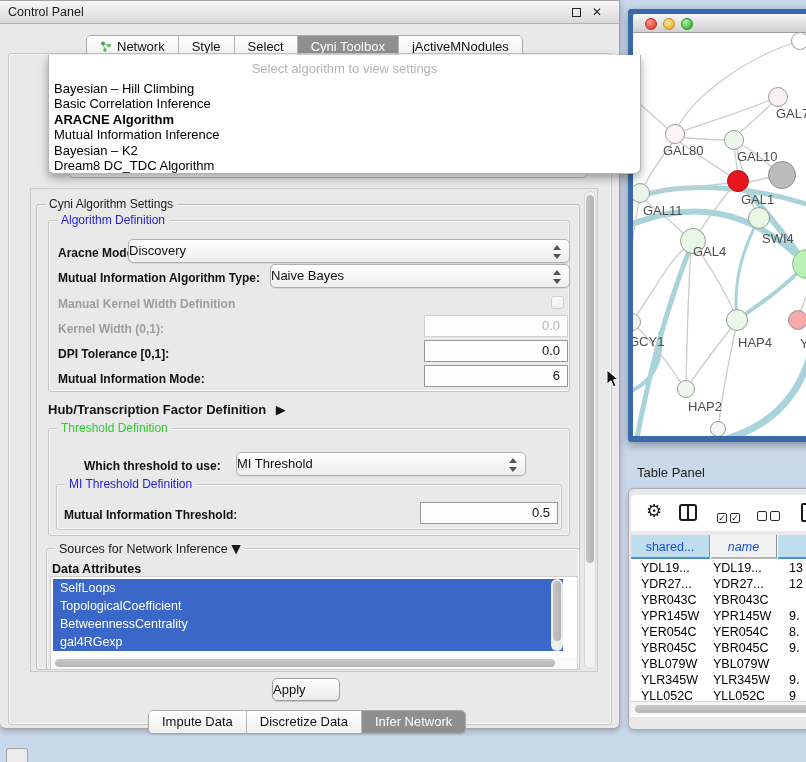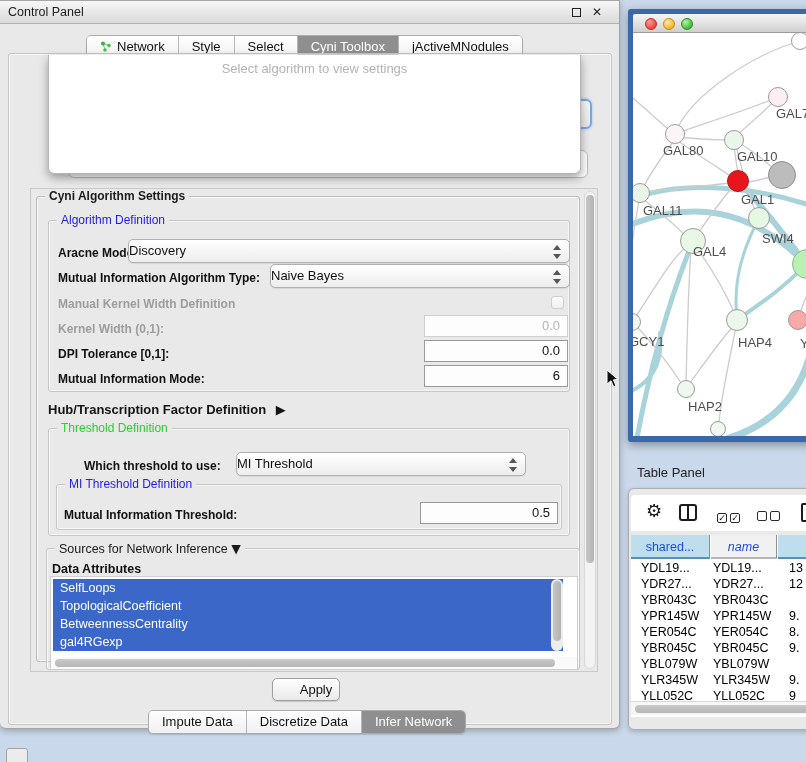--- a/index.html
+++ b/index.html
@@ -37,40 +37,40 @@
   .combo{background:linear-gradient(#ffffff,#ededed);border:1px solid #b0b0b0;border-radius:5px;font-size:13px;color:#111;line-height:22px;box-shadow:0 1px 1px rgba(0,0,0,.08);}
   .spin{position:absolute;right:8px;top:5px;width:9px;height:14px;}
   .spin:before,.spin:after{content:"";position:absolute;left:1px;border-left:4px solid transparent;border-right:4px solid transparent;}
   .spin:before{top:0;border-bottom:5px solid #555;}
   .spin:after{bottom:0;border-top:5px solid #555;}
   .tfield{background:#fdfdfd;border:1px solid #999;font-size:13px;color:#111;text-align:right;padding:0 7px;line-height:20px;}
   .tfield.dis{border-color:#cfcfcf;color:#b5b5b5;}
   .checkbox{width:13px;height:13px;border:1px solid #cfcfcf;border-radius:3px;background:linear-gradient(#fcfcfc,#efefef);}
 
   
-  #algo-popup{left:48px;top:55px;width:533px;height:119px;background:#ffffff;border:1px solid #b5b5b5;border-top:none;border-radius:0 0 6px 6px;box-shadow:0 4px 10px rgba(0,0,0,.35);z-index:30;}
+  #algo-popup{left:48px;top:55px;width:593px;height:119px;background:#ffffff;border:1px solid #b5b5b5;border-top:none;border-radius:0 0 6px 6px;box-shadow:0 4px 10px rgba(0,0,0,.35);z-index:30;}
   #algo-prompt{height:26px;line-height:28px;text-align:center;color:#b3b3b3;font-size:13px;}
   .algo-item{height:15.4px;line-height:15.4px;font-size:13px;color:#000;padding-left:5px;white-space:nowrap;}
   .algo-item.bold{font-weight:bold;}
 
   
   #bg-focus-combo{left:566px;top:99px;width:26px;height:30px;border:2px solid #7aa6e6;border-radius:6px;background:linear-gradient(#f8f8f8,#e8e8e8);z-index:5;box-shadow:0 0 3px #9cbdf0;}
   #bg-combo{left:68px;top:150px;width:520px;height:28px;border:1px solid #bdbdbd;border-radius:6px;background:#fcfcfc;z-index:4;font-size:13px;line-height:26px;color:#c3c3c3;padding-left:16px;}
 
   
   .sb-track-v{background:#f3f3f3;border:1px solid #d9d9d9;border-radius:6px;}
   .sb-thumb{position:absolute;background:linear-gradient(90deg,#c6c6c6,#b3b3b3);border-radius:5px;}
   .sb-thumb-h{position:absolute;background:linear-gradient(#c9c9c9,#b6b6b6);border-radius:5px;}
 
   
   #attr-list{background:#ffffff;border:1px solid #cfcfcf;}
   .attr-row{height:18px;line-height:18px;background:#3b67c8;color:#fff;font-size:12.5px;padding-left:7px;white-space:nowrap;}
 
   
-  .aqua-btn{background:linear-gradient(#ffffff,#e9e9e9);border:1px solid #9f9f9f;border-radius:5px;font-size:13px;color:#111;text-align:center;line-height:21px;box-shadow:0 1px 1px rgba(0,0,0,.15);padding-left:20px;}
+  .aqua-btn{background:linear-gradient(#ffffff,#e9e9e9);border:1px solid #9f9f9f;border-radius:5px;font-size:13px;color:#111;line-height:21px;box-shadow:0 1px 1px rgba(0,0,0,.15);}
 
   
   #netwin{left:628px;top:9px;width:192px;height:433px;background:#3a68a8;border-radius:3px;box-shadow:0 3px 10px rgba(0,0,0,.35);padding:5px;}
   #net-titlebar{position:relative;height:19px;background:linear-gradient(#f6f6f6,#cfcfcf);border-bottom:1px solid #9c9c9c;border-radius:2px 2px 0 0;}
   .tl{position:absolute;top:3.5px;width:12px;height:12px;border-radius:50%;}
   #tl-red{left:12px;background:radial-gradient(circle at 35% 30%,#ff9e96,#ed544a 60%,#cf3228);border:1px solid #ba2c23;}
   #tl-yellow{left:30px;background:radial-gradient(circle at 35% 30%,#ffe9a8,#f6bd3f 60%,#dd9c22);border:1px solid #c08c1e;}
   #tl-green{left:48px;background:radial-gradient(circle at 35% 30%,#b6f3ae,#52c449 60%,#2f9e2a);border:1px solid #2c8f27;}
   #net-canvas{position:relative;width:182px;height:403px;background:#ffffff;overflow:hidden;}
   #net-edges{position:absolute;left:0;top:0;}
@@ -131,28 +131,42 @@
     </div>
 
     <div class="abs group" style="left:8px;top:52px;width:604px;height:672px;"></div>
   </div>
 
   <div class="abs" id="bg-focus-combo"></div>
   <div class="abs" id="bg-combo">galFiltered.sif default node</div>
 
   <div class="abs" id="algo-popup">
     <div id="algo-prompt">Select algorithm to view settings</div>
+    <div>
+
+        <div class="algo-item">Bayesian – Hill Climbing</div>
+
+        <div class="algo-item">Basic Correlation Inference</div>
+
+        <div class="algo-item bold">ARACNE Algorithm</div>
+
+        <div class="algo-item">Mutual Information Inference</div>
+
+        <div class="algo-item">Bayesian – K2</div>
+
+        <div class="algo-item">Dream8 DC_TDC Algorithm</div>
+      </div>
   </div>
 
   <div class="abs" style="left:30px;top:188px;width:568px;height:484px;background:#e9e9e9;border:1px solid #c9c9c9;"></div>
   <div class="abs sb-track-v" style="left:584px;top:191px;width:12px;height:478px;">
     <div class="sb-thumb" style="left:1px;top:3px;width:8px;height:368px;"></div>
   </div>
 
-  <div class="abs group" style="left:36px;top:196px;width:544px;height:466px;border-color:#bdbdbd;font-weight:bold;">
+  <div class="abs group" style="left:36px;top:204px;width:544px;height:466px;border-color:#bdbdbd;">
     <span class="gtitle black">Cyni Algorithm Settings</span>
   </div>
 
   <div class="abs group" style="left:48px;top:220px;width:522px;height:172px;">
     <span class="gtitle blue">Algorithm Definition</span>
   </div>
   <div class="abs lbl" style="left:58px;top:246px;">Aracne Mode:</div>
   <div class="abs combo" style="left:128px;top:239px;width:442px;height:24px;">
     <span>Discovery</span>
     <span class="spin"></span>

